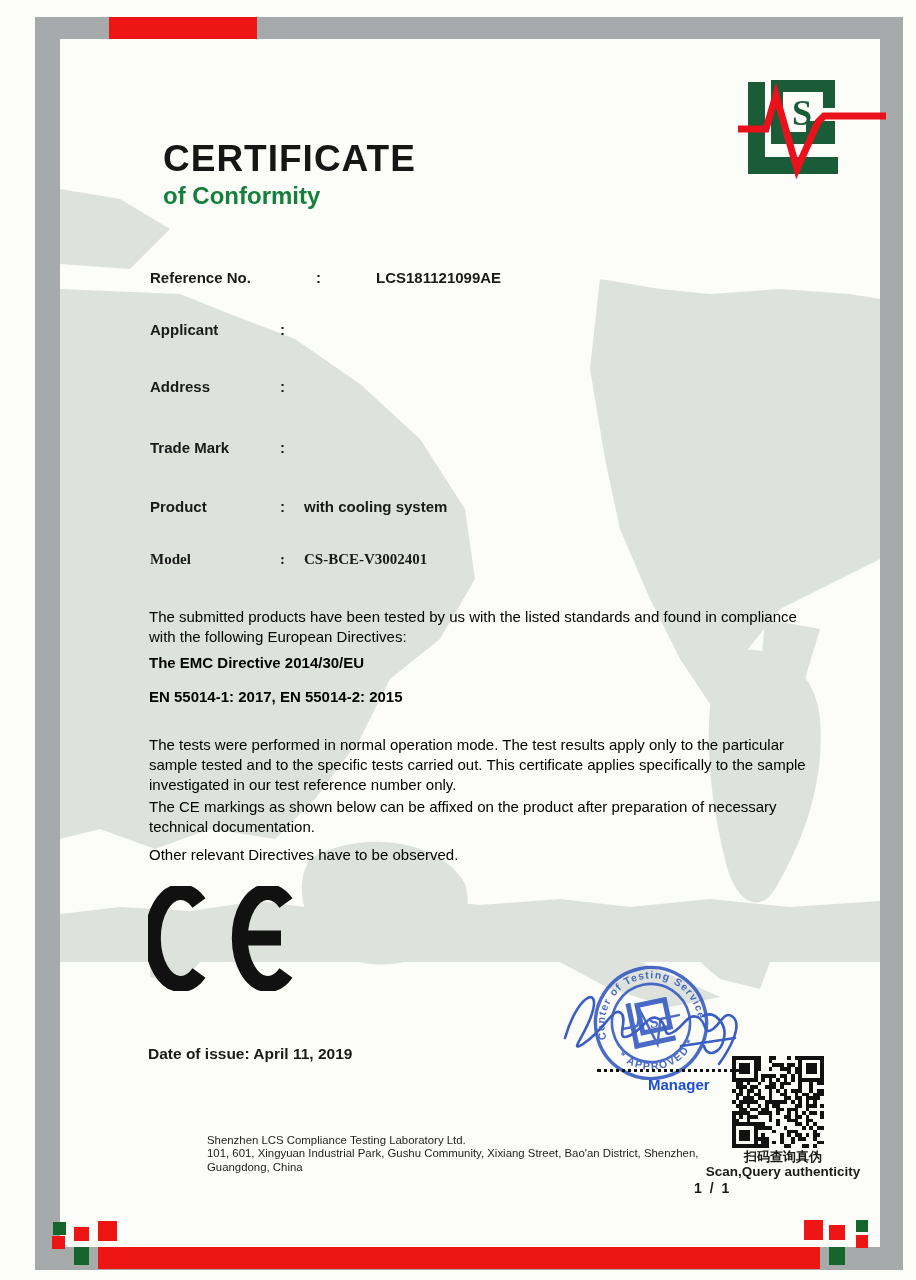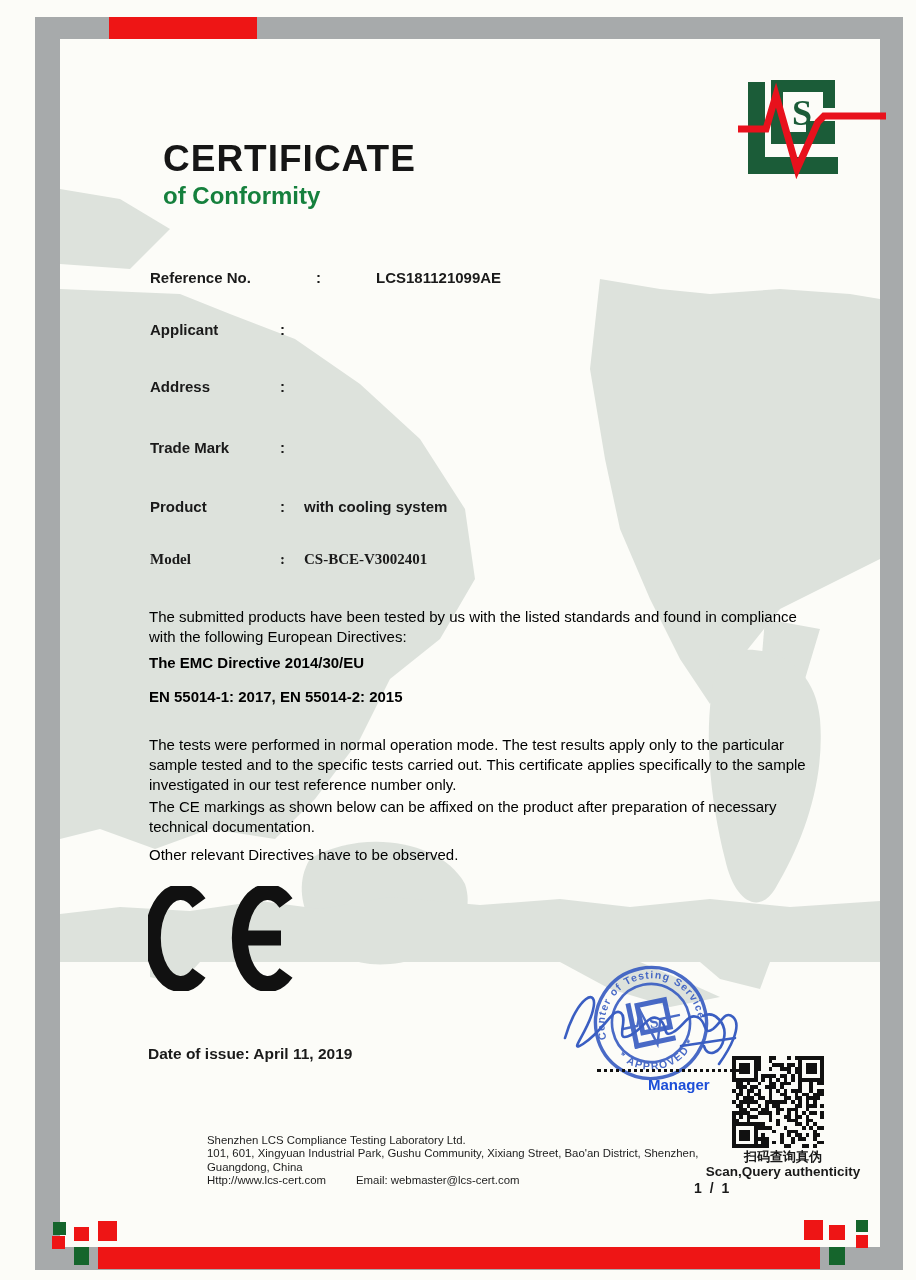--- a/index.html
+++ b/index.html
@@ -510,19 +510,15 @@
     </svg>
   <div class="qr-caption" style="left:695px;top:1148px;font-size:13px;">扫码查询真伪</div>
   <div class="qr-caption" style="left:695px;top:1164px;font-size:13.5px;">Scan,Query authenticity</div>
 
   <div class="pageno">1 / 1</div>
 
   <div class="footer">
     <div>Shenzhen LCS Compliance Testing Laboratory Ltd.</div>
     <div>101, 601, Xingyuan Industrial Park, Gushu Community, Xixiang Street, Bao'an District, Shenzhen,</div>
     <div>Guangdong, China</div>
-    <div class="frow">
-      <span class="fcol1">Http://www.lcs-cert.com</span>
-      <span>Email: webmaster@lcs-cert.com</span>
-    </div>
   </div>
 
 </div>
 
 </body></html>

